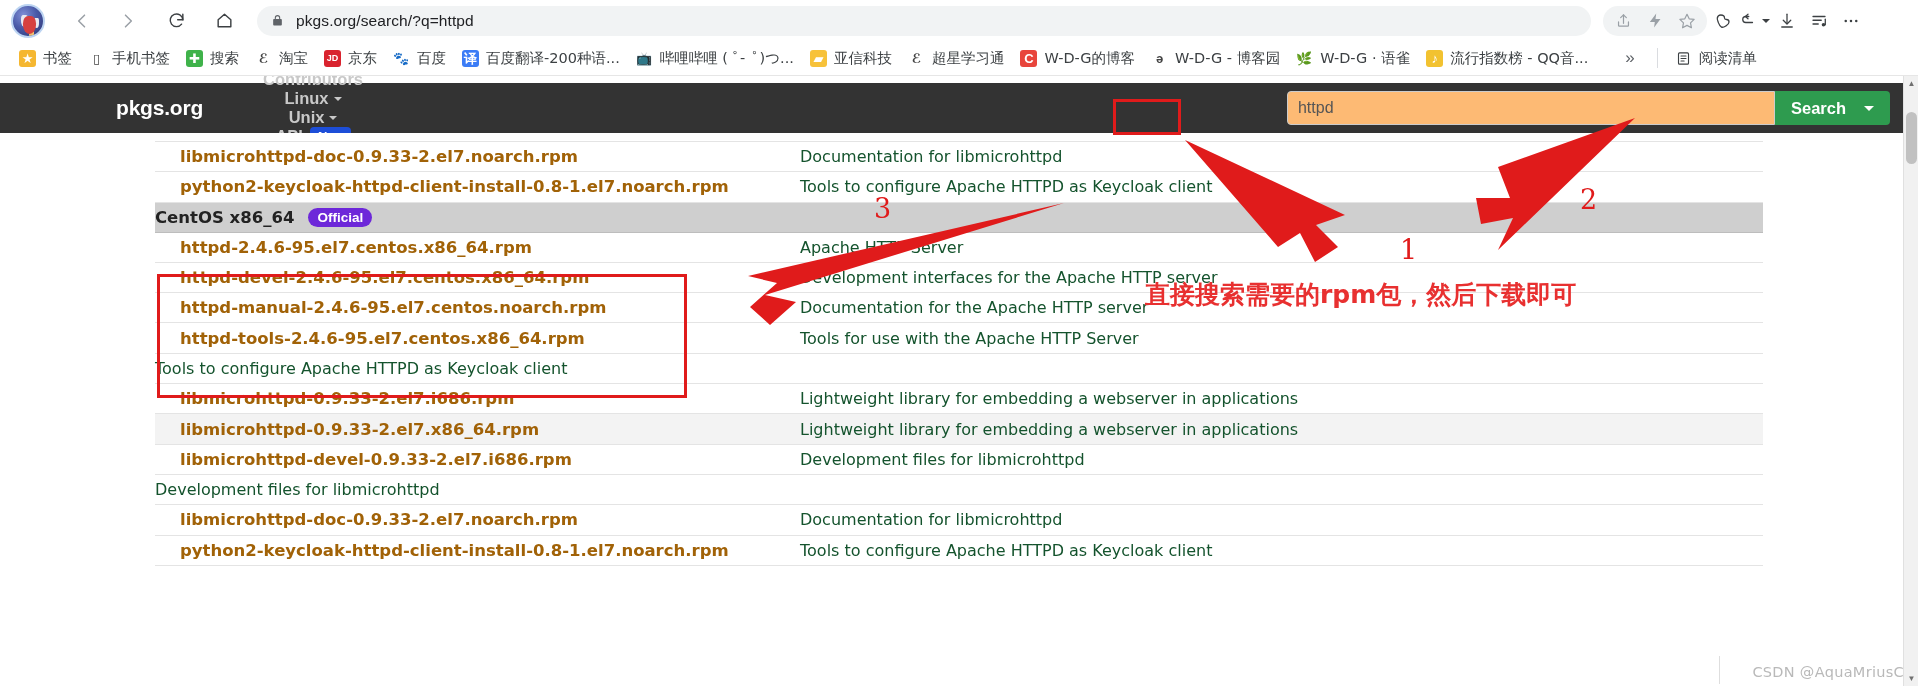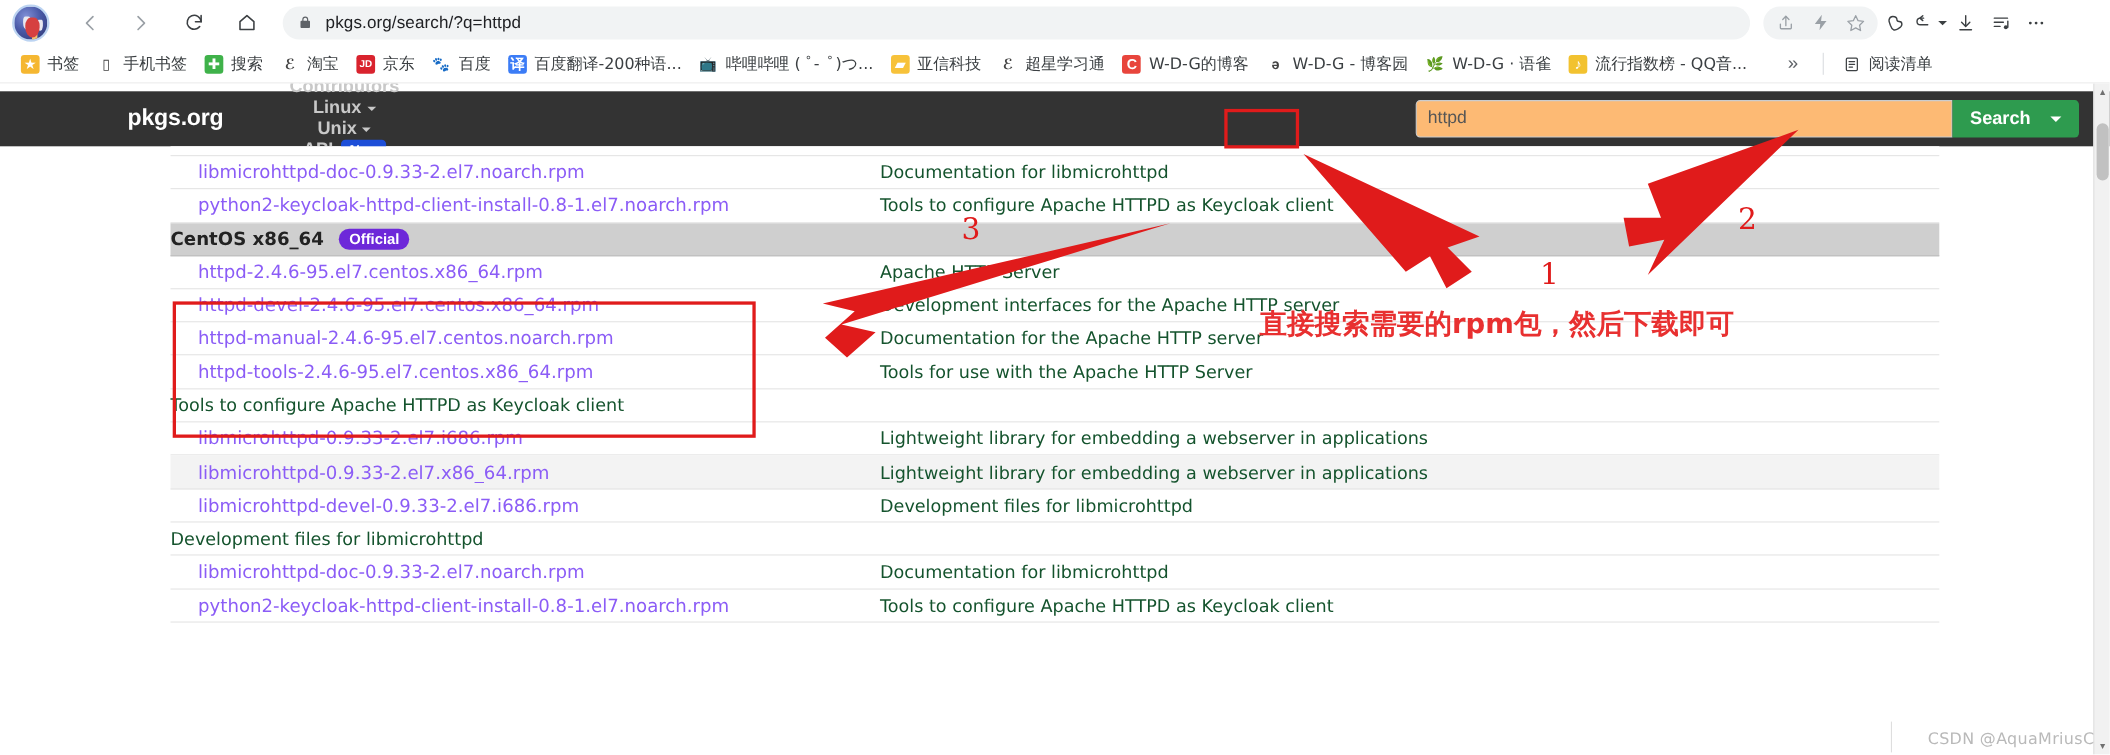--- a/index.html
+++ b/index.html
@@ -154,21 +154,21 @@
   }
   .res-row {
     display: flex; align-items: center;
     border-bottom: 1px solid #e4e4e4;
     height: 30.3px;
   }
   .res-row.alt { background: #f3f3f3; }
   .res-row.partial { height: 9px; border-bottom: 1px solid #e4e4e4; overflow: hidden; }
   .res-name {
     width: 645px; flex: none; padding-left: 25px;
-    font-size: 16.5px; font-weight: normal; color: #8b5cf6;
+    font-size: 16.5px; font-weight: bold; color: #a16207;
     white-space: nowrap; overflow: hidden;
     font-family: "DejaVu Sans", "Liberation Sans", sans-serif;
   }
   .res-desc {
     font-size: 16px; color: #14532d; white-space: nowrap;
     font-family: "DejaVu Sans", "Liberation Sans", sans-serif;
   }
   .group-row {
     display: flex; align-items: center; height: 30px;
     background: #cfcfcf; border-bottom: 1px solid #bdbdbd;

